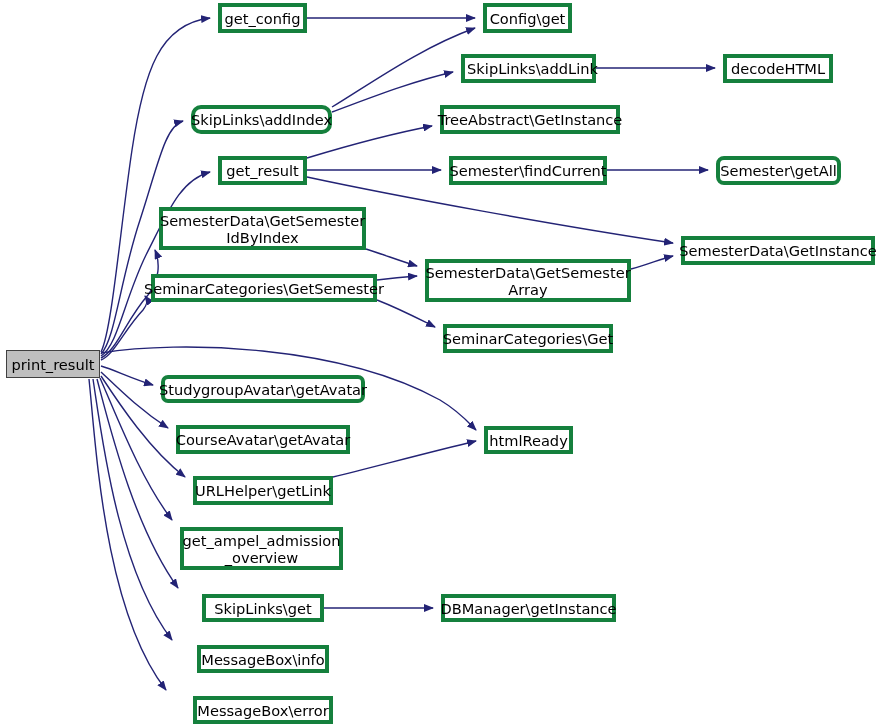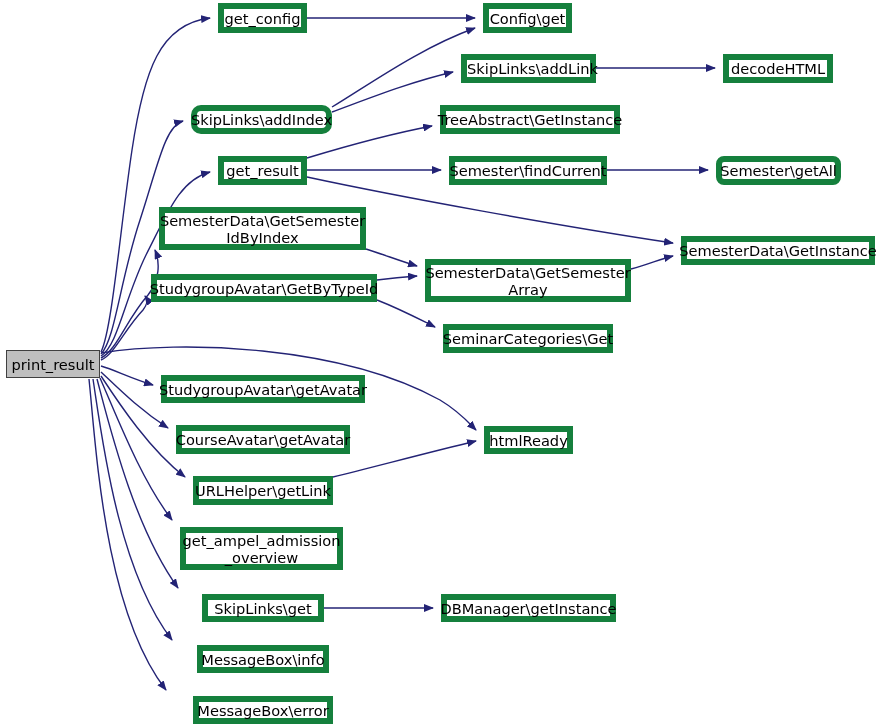--- a/index.html
+++ b/index.html
@@ -21,21 +21,21 @@
     position: absolute;
     left: 0;
     top: 0;
     width: 883px;
     height: 728px;
     pointer-events: none;
   }
   .node {
     position: absolute;
     box-sizing: border-box;
-    border: 6px solid #15803d;
+    border: 4px solid #15803d;
     background: #ffffff;
     color: #000000;
     font-size: 14.6px;
     line-height: 17px;
     display: flex;
     align-items: center;
     justify-content: center;
     text-align: center;
     letter-spacing: 0px;
     white-space: pre-line;
@@ -95,23 +95,23 @@
       <div class="node" style="left: 191px; top: 105px; width: 141px; height: 29px; border-radius: 10px;">SkipLinks\addIndex</div>
       <div class="node" style="left: 440px; top: 105px; width: 180px; height: 29px;">TreeAbstract\GetInstance</div>
       <div class="node" style="left: 218px; top: 156px; width: 89px; height: 29px;">get_result</div>
       <div class="node" style="left: 449px; top: 156px; width: 158px; height: 29px;">Semester\findCurrent</div>
       <div class="node" style="left: 716px; top: 156px; width: 125px; height: 29px; border-radius: 8px;">Semester\getAll</div>
       <div class="node" style="left: 159px; top: 207px; width: 207px; height: 43px;">SemesterData\GetSemester
 IdByIndex</div>
       <div class="node" style="left: 681px; top: 236px; width: 194px; height: 29px;">SemesterData\GetInstance</div>
       <div class="node" style="left: 425px; top: 259px; width: 206px; height: 43px;">SemesterData\GetSemester
 Array</div>
-      <div class="node" style="left: 151px; top: 274px; width: 226px; height: 28px;">StudygroupAvatar\GetByTypeId</div>
+      <div class="node" style="left: 151px; top: 274px; width: 226px; height: 28px;">SeminarCategories\GetSemester</div>
       <div class="node" style="left: 443px; top: 324px; width: 170px; height: 29px;">SeminarCategories\Get</div>
-      <div class="node" style="left: 161px; top: 375px; width: 204px; height: 28px;">StudygroupAvatar\getAvatar</div>
+      <div class="node" style="left: 161px; top: 375px; width: 204px; height: 28px; border-radius: 7px;">StudygroupAvatar\getAvatar</div>
       <div class="node" style="left: 176px; top: 425px; width: 174px; height: 29px;">CourseAvatar\getAvatar</div>
       <div class="node" style="left: 484px; top: 426px; width: 89px; height: 28px;">htmlReady</div>
       <div class="node" style="left: 193px; top: 476px; width: 140px; height: 29px; text-align: right;">URLHelper\getLink</div>
       <div class="node" style="left: 180px; top: 527px; width: 163px; height: 43px;">get_ampel_admission
 _overview</div>
       <div class="node" style="left: 202px; top: 594px; width: 122px; height: 28px;">SkipLinks\get</div>
       <div class="node" style="left: 441px; top: 594px; width: 175px; height: 28px;">DBManager\getInstance</div>
       <div class="node" style="left: 197px; top: 645px; width: 132px; height: 28px;">MessageBox\info</div>
       <div class="node" style="left: 193px; top: 696px; width: 140px; height: 28px;">MessageBox\error</div>
     </div>

